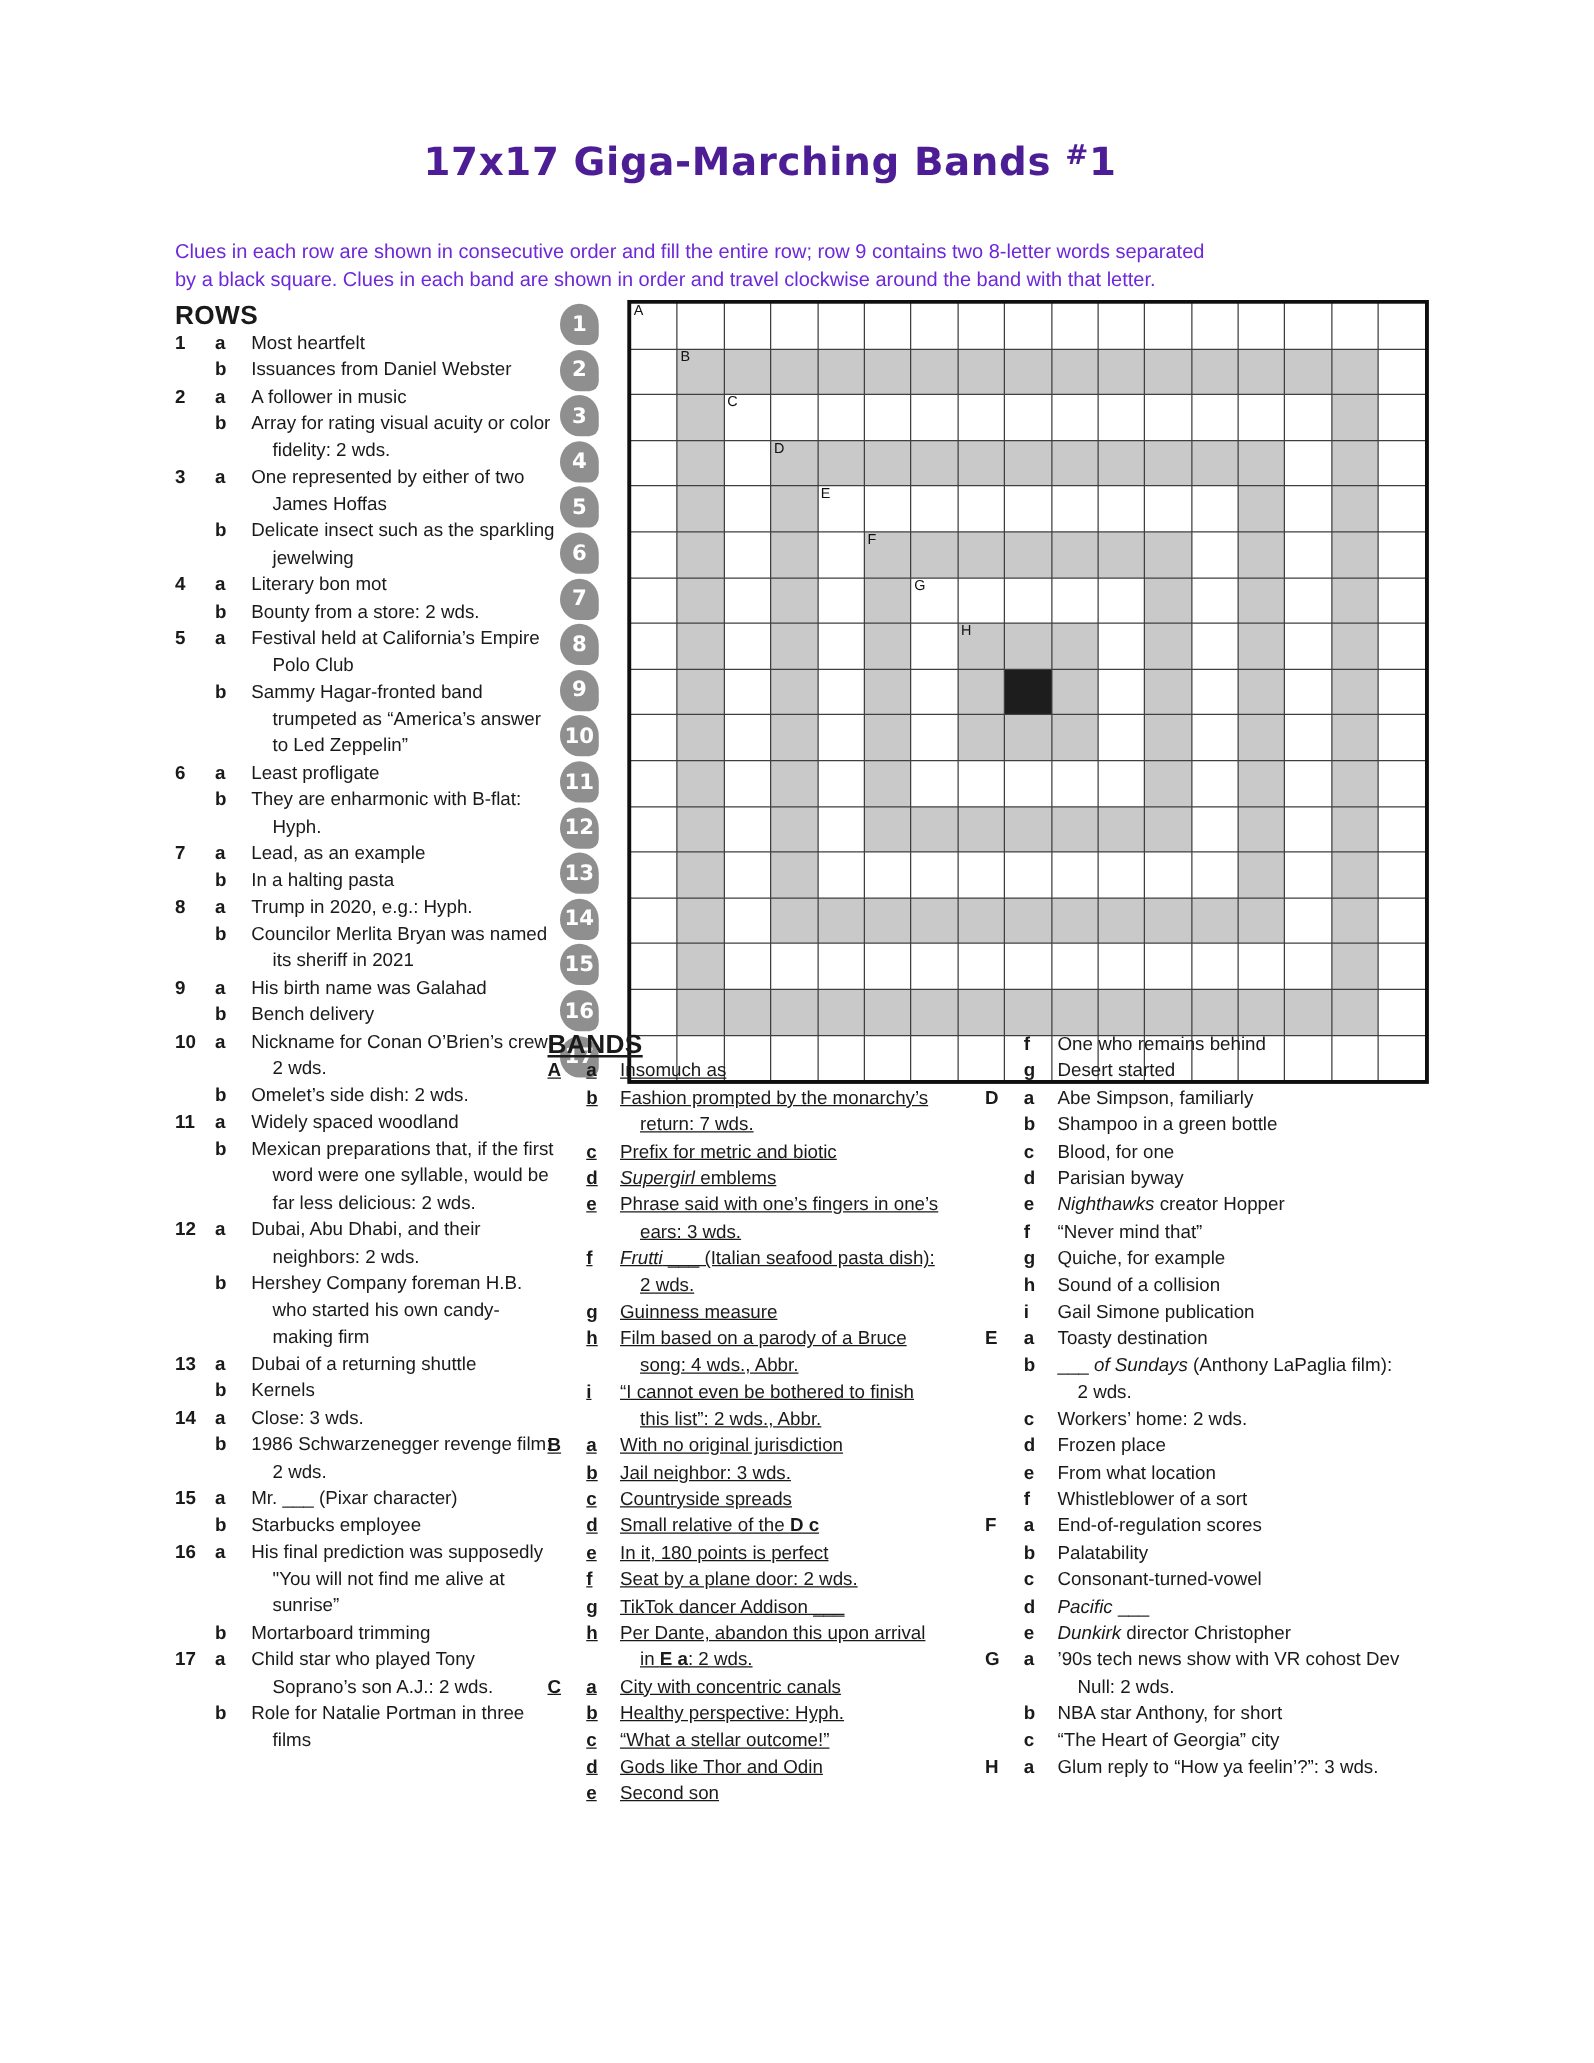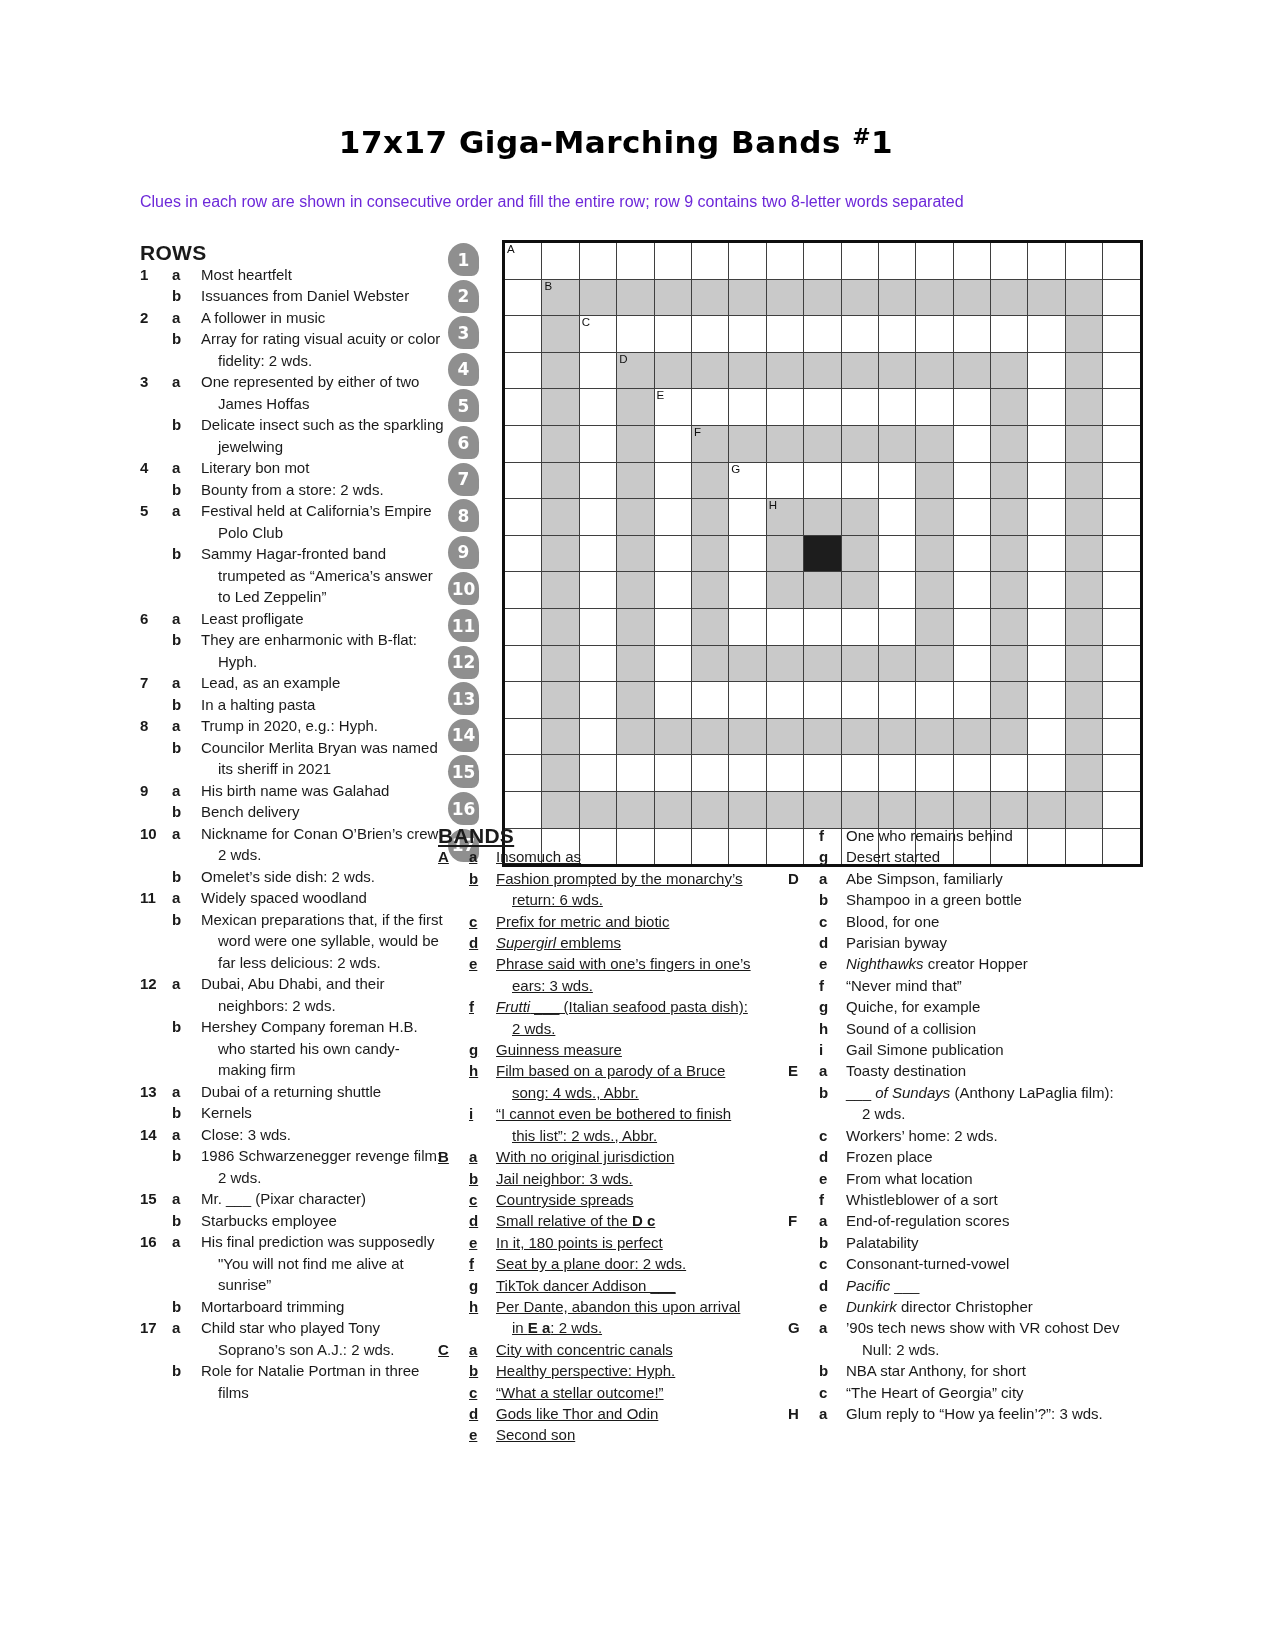--- a/index.html
+++ b/index.html
@@ -2,23 +2,23 @@
 <html><head>
 <meta charset="utf-8">
 <style>
   html,body{margin:0;padding:0;}
   body{
     width:1275px;height:1650px;background:#ffffff;position:relative;
     font-family:"Liberation Sans","DejaVu Sans",sans-serif;color:#1a1a1a;
     -webkit-font-smoothing:antialiased;
   }
   .title{
-    position:absolute;top:124px;left:0;width:1232px;text-align:center;
+    position:absolute;top:112px;left:0;width:1232px;text-align:center;
     font-family:"DejaVu Sans",sans-serif;font-weight:800;font-size:31px;
-    letter-spacing:.5px;color:#000000;
+    letter-spacing:.5px;color:#4c1d95;
   }
   .title .hash{font-size:22px;vertical-align:9px;font-weight:800;}
   .intro{
     position:absolute;left:140px;top:190px;width:970px;
     font-size:16px;line-height:23px;color:#6d28d9;
   }
   
   .rows-panel{position:absolute;left:140px;top:242px;width:304px;font-size:15px;line-height:21.5px;}
   .sec-h{font-weight:700;font-size:21px;letter-spacing:.3px;}
   .clue{display:flex;}
@@ -56,20 +56,21 @@
 </head>
 <body style="--shaded: #c9c9c9; --black: #1d1d1d; --badge: #8f8f8f; --gridline: #3f3f3f; --gborder: #0f0f0f;">
 
 <div class="title">
   <span>17x17 Giga-Marching Bands</span>
   <span class="hash">#</span><span>1</span>
 </div>
 
 <div class="intro">
   <div>Clues in each row are shown in consecutive order and fill the entire row; row 9 contains two 8-letter words separated</div>
+  <div>by a black square. Clues in each band are shown in order and travel clockwise around the band with that letter.</div>
 </div>
 
 <div class="rows-panel">
   <div class="sec-h">ROWS</div>
   <div id="rows-list">
       <div class="clue">
         <div class="n">1</div>
         <div class="l">a</div>
         <div class="t">Most heartfelt</div>
       </div>
@@ -574,21 +575,21 @@
   <div class="sec-h">BANDS</div>
   <div id="bands-list1">
       <div class="bclue">
         <div class="g">A</div>
         <div class="l">a</div>
         <div class="t">Insomuch as</div>
       </div>
       <div class="bclue">
         <div class="g"></div>
         <div class="l">b</div>
-        <div class="t">Fashion prompted by the monarchy’s return: 6 wds.</div>
+        <div class="t">Fashion prompted by the monarchy’s return: 7 wds.</div>
       </div>
       <div class="bclue">
         <div class="g"></div>
         <div class="l">c</div>
         <div class="t">Prefix for metric and biotic</div>
       </div>
       <div class="bclue">
         <div class="g"></div>
         <div class="l">d</div>
         <div class="t"><i>Supergirl</i> emblems</div>

